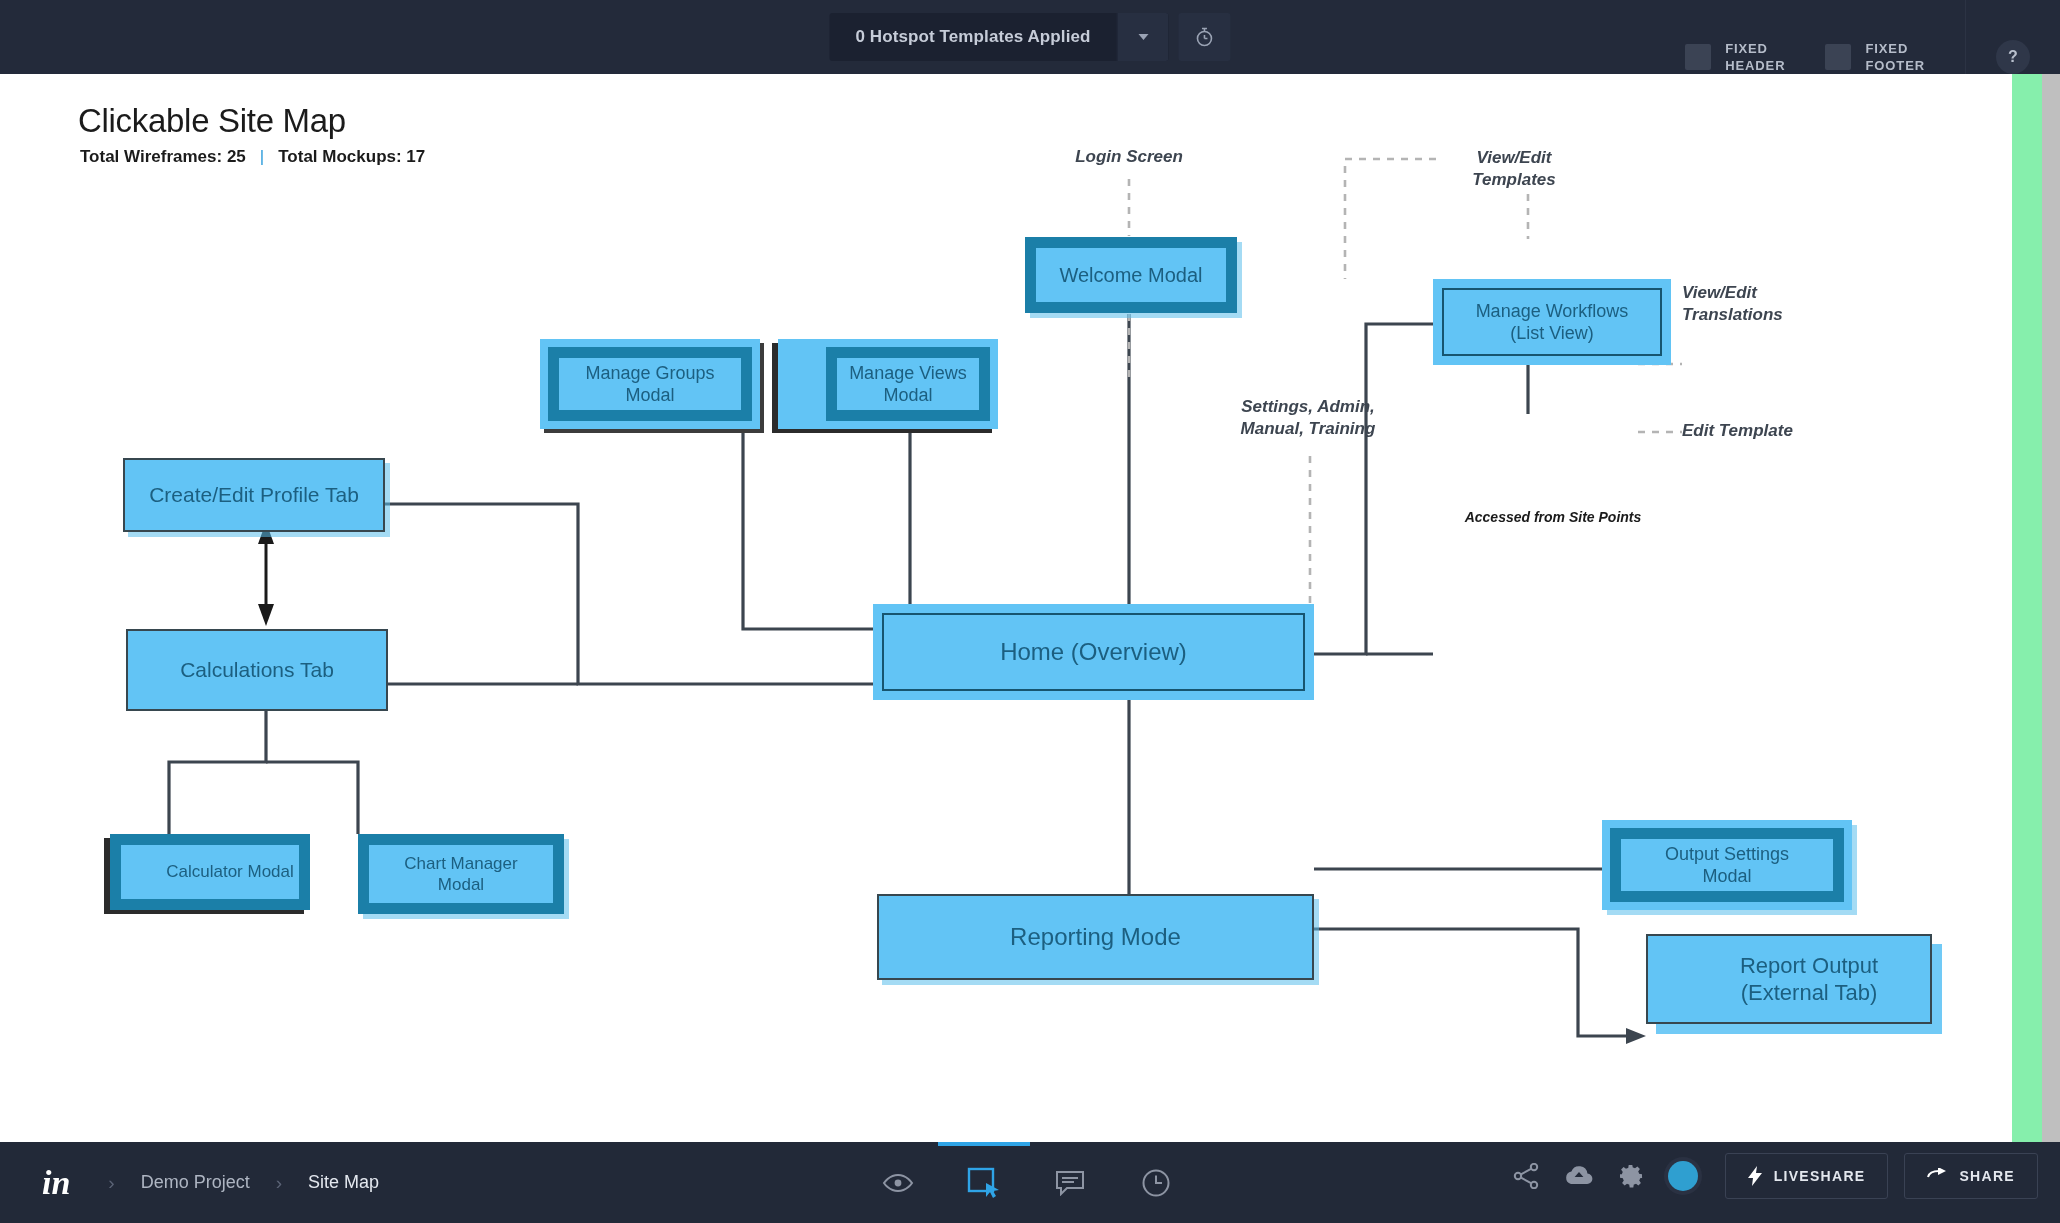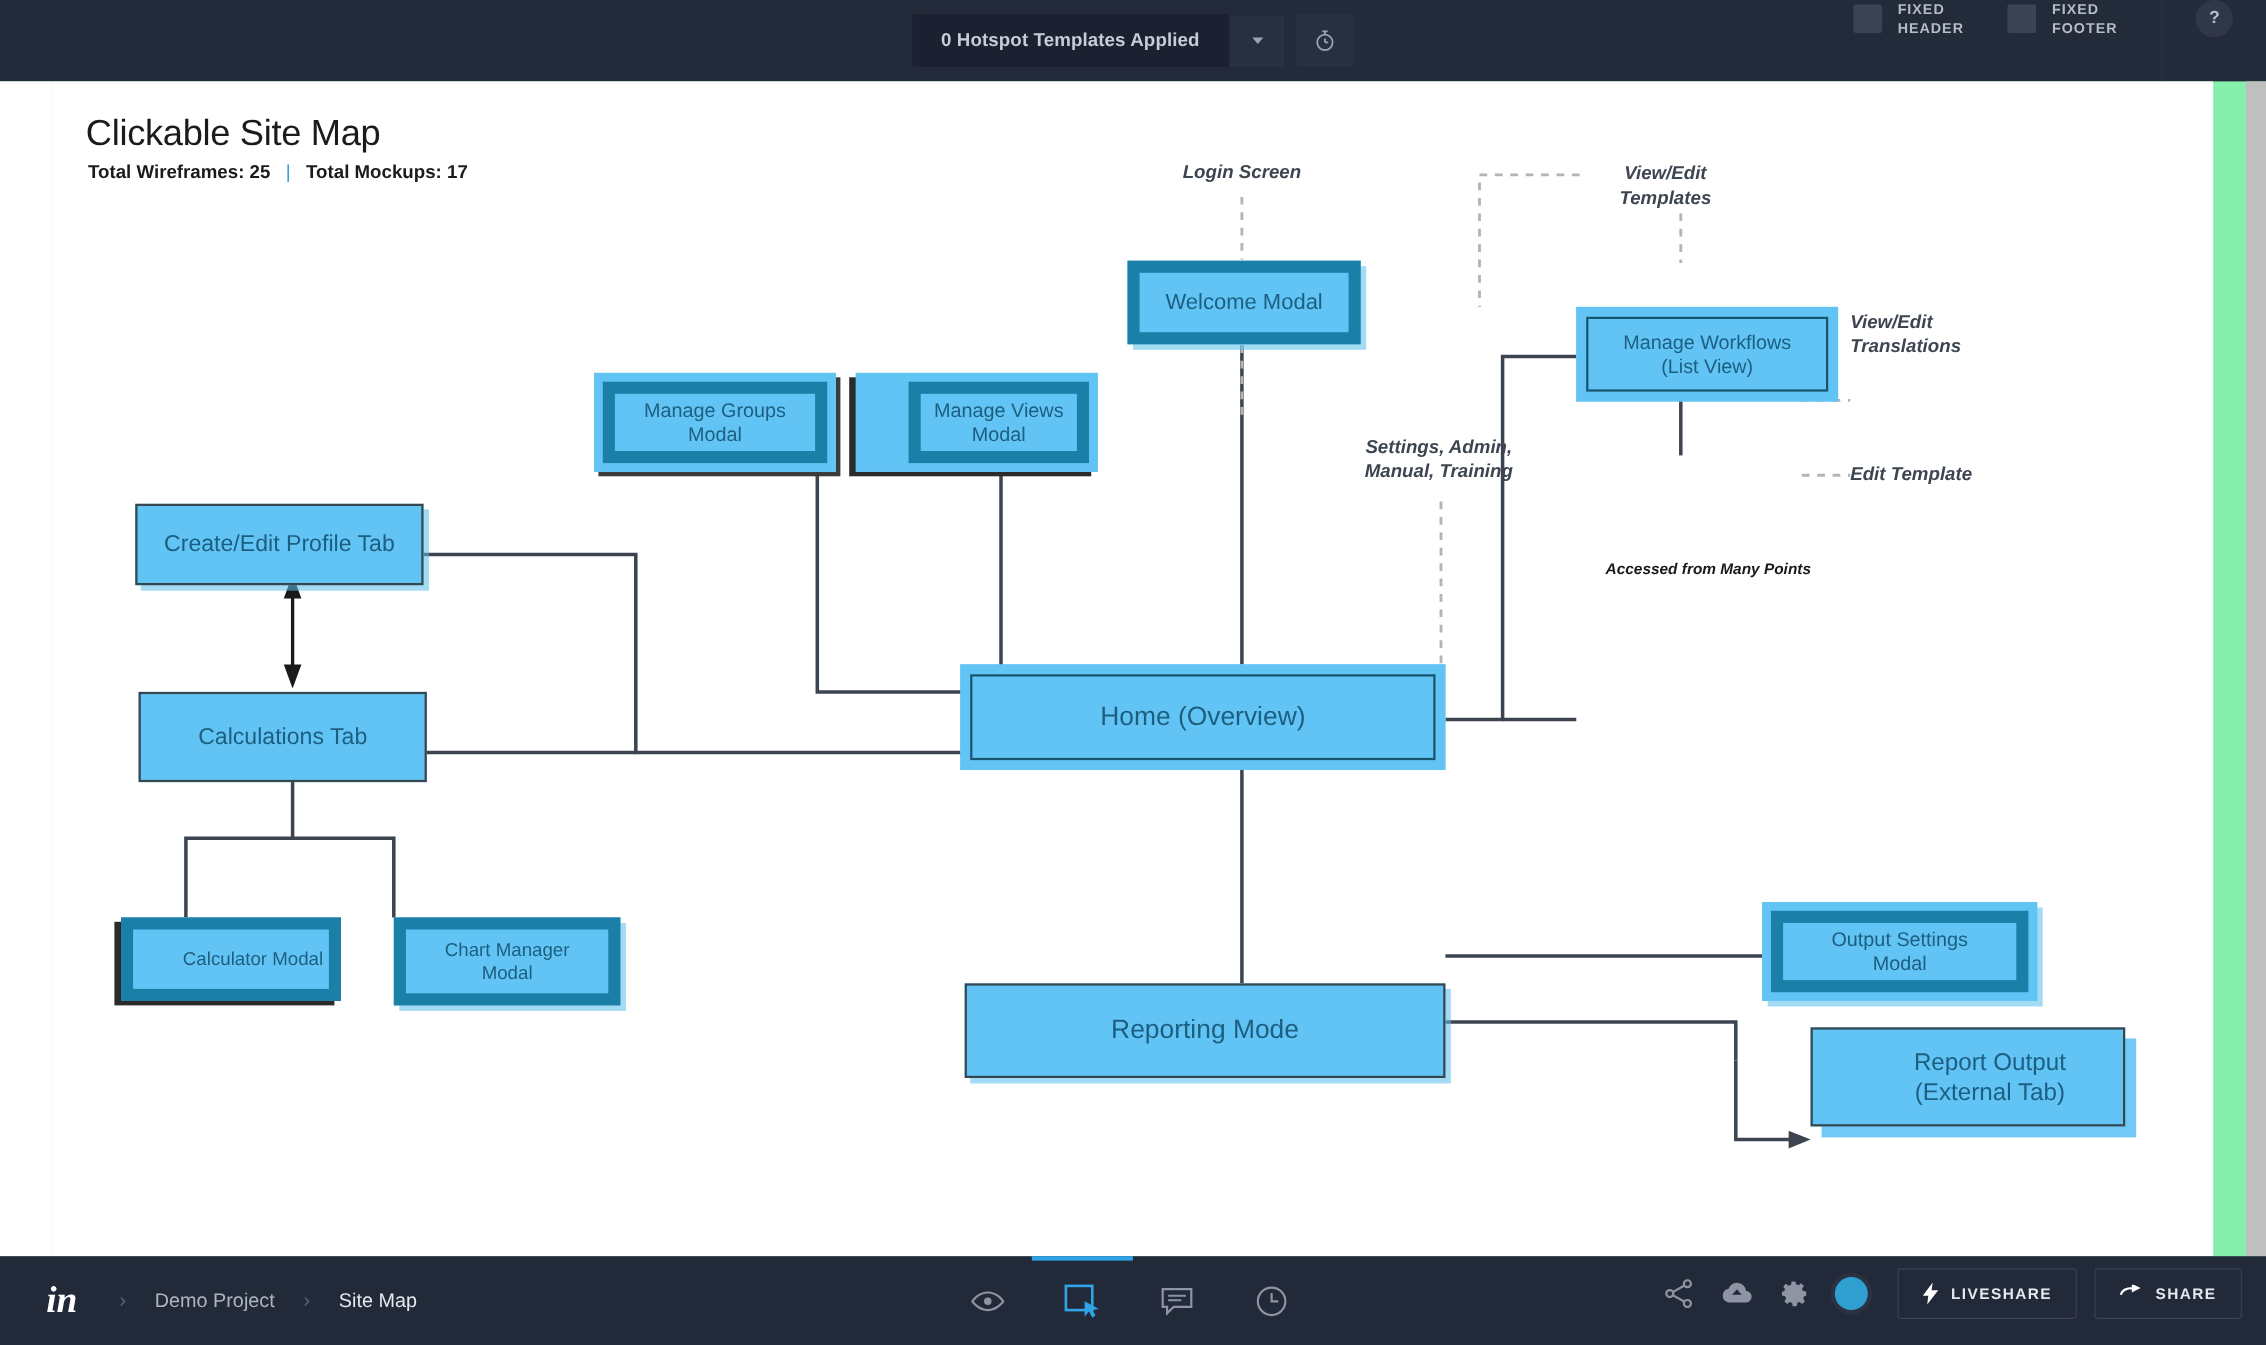--- a/index.html
+++ b/index.html
@@ -37,21 +37,21 @@
   .tpl-caret i {
     width: 0; height: 0; border-left: 5px solid transparent;
     border-right: 5px solid transparent; border-top: 6px solid #9aa3b4; display: block;
   }
   .timer-btn {
     width: 52px; height: 48px; margin-left: 10px; background: #272f41;
     border-radius: 3px; display: flex; align-items: center; justify-content: center;
   }
   .topbar-right {
     position: absolute; right: 0; top: 0; height: 74px;
-    display: flex; align-items: flex-start;
+    display: flex; align-items: flex-end;
   }
   .fixed-toggle { display: flex; align-items: center; gap: 14px; margin-right: 40px; }
   .fixed-box { width: 26px; height: 26px; background: #3b4354; border-radius: 2px; }
   .fixed-text {
     color: #b5bcc9; font-size: 13px; font-weight: bold; letter-spacing: .9px;
     line-height: 17px; text-transform: uppercase;
   }
   .topbar-divider { width: 1px; height: 74px; background: #2c3344; }
   .help-btn {
     width: 34px; height: 34px; border-radius: 50%; background: #2f3749;
@@ -331,21 +331,21 @@
       <div>Translations</div>
     </div>
 
     <div class="ann" style="left:1634px;top:346px;width:200px;text-align:left">Edit Template</div>
 
     <div class="ann" style="left:1140px;top:322px;width:240px">
       <div>Settings, Admin,</div>
       <div>Manual, Training</div>
     </div>
 
-    <div class="ann-small" style="left:1380px;top:435px;width:250px">Accessed from Many Points</div>
+    <div class="ann-small" style="left:1380px;top:435px;width:250px">Accessed from Site Points</div>
 
   </div>
 
   <div class="bottombar">
     <div class="crumbs">
       <div class="logo-in">in</div>
       <div class="chev">›</div>
       <div class="crumb">Demo Project</div>
       <div class="chev">›</div>
       <div class="crumb last">Site Map</div>

